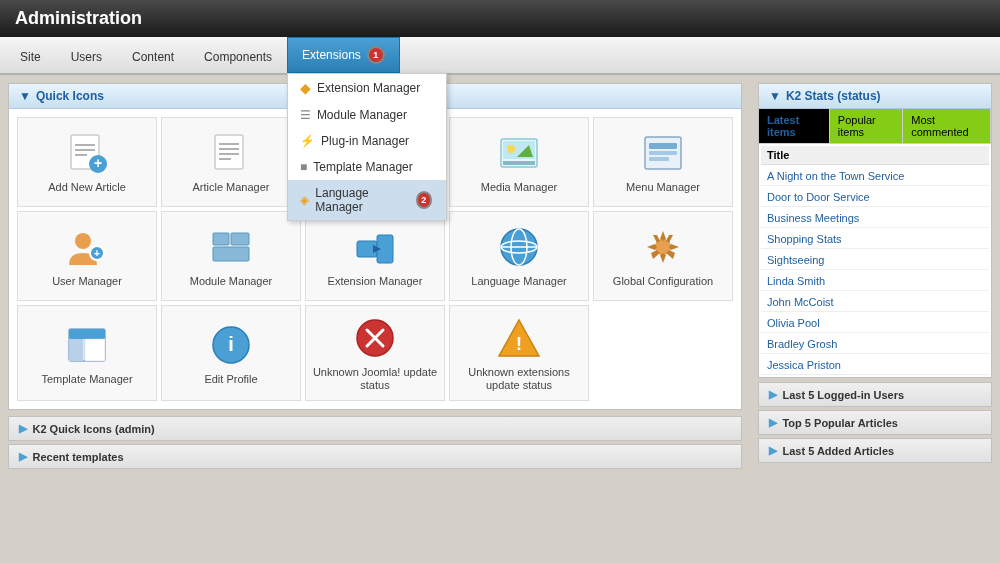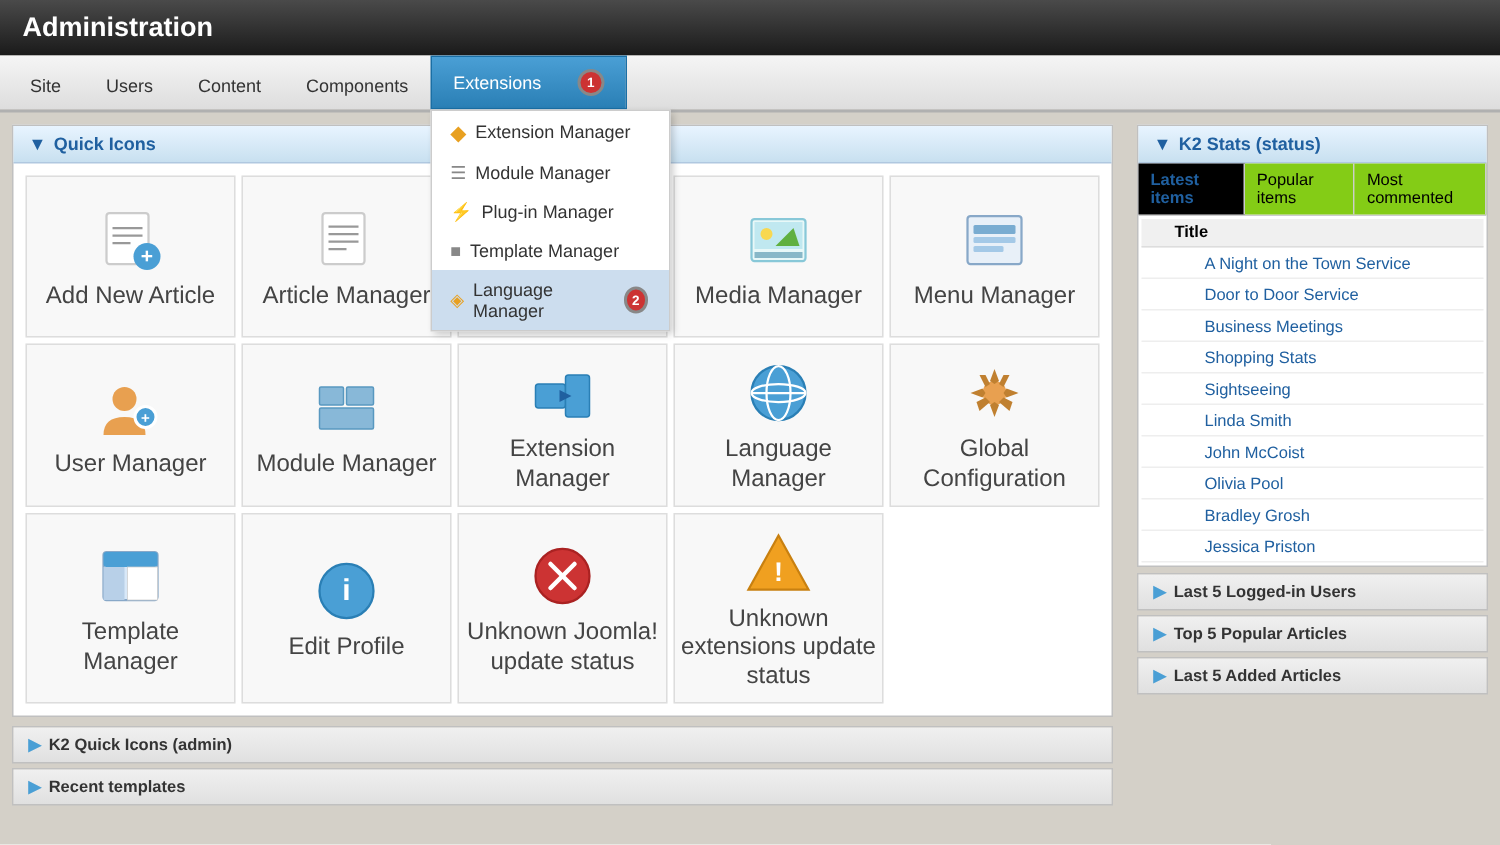--- a/index.html
+++ b/index.html
@@ -26,36 +26,36 @@
     .left-panel { flex: 1; padding: 8px; overflow: hidden; }
 
     
     .section-panel { background: white; border: 1px solid #c0c0c0; margin-bottom: 6px; }
     .section-header { background: linear-gradient(to bottom, #e8f4ff, #c8e0f0); padding: 5px 10px; font-weight: bold; font-size: 12px; color: #2060a0; display: flex; align-items: center; gap: 5px; cursor: pointer; border-bottom: 1px solid #b0c8e0; }
     .section-content { padding: 8px; }
 
     
     .icons-grid { display: grid; grid-template-columns: repeat(5, 1fr); gap: 4px; }
     .icon-item { display: flex; flex-direction: column; align-items: center; padding: 8px 4px; border: 1px solid #ddd; background: #f8f8f8; cursor: pointer; text-align: center; min-height: 90px; justify-content: center; gap: 4px; }
-    .icon-label { font-size: 16px; color: #444; line-height: 1.2; }
+    .icon-label { font-size: 11px; color: #444; line-height: 1.2; }
 
     
     .icon-shape { width: 48px; height: 48px; display: flex; align-items: center; justify-content: center; font-size: 28px; }
 
     
     .right-panel { width: 250px; padding: 8px; overflow: hidden; }
     .k2-panel { background: white; border: 1px solid #c0c0c0; }
     .k2-header { background: linear-gradient(to bottom, #e8f4ff, #c8e0f0); padding: 5px 10px; font-weight: bold; font-size: 12px; color: #2060a0; display: flex; align-items: center; gap: 5px; border-bottom: 1px solid #b0c8e0; }
     .k2-tabs { display: flex; border-bottom: 1px solid #ccc; }
     .k2-tab { padding: 5px 8px; font-size: 11px; cursor: pointer; border-right: 1px solid #ccc; background: #84cc16; }
     .k2-tab.active { background: #000000; font-weight: bold; color: #2060a0; }
     .k2-table { width: 100%; }
-    .k2-table th { background: #f0f0f0; padding: 3px 22px; text-align: left; font-size: 11px; border-bottom: 1px solid #ddd; margin-left: 40px; }
+    .k2-table th { background: #f0f0f0; padding: 3px 6px; text-align: left; font-size: 11px; border-bottom: 1px solid #ddd; margin-left: 40px; }
     .k2-table td { padding: 3px 6px; font-size: 11px; border-bottom: 1px solid #eee; }
-    .k2-table td a { color: #2060a0; text-decoration: none; margin-left: 36px; }
+    .k2-table td a { color: #2060a0; text-decoration: none; }
 
     .collapsible-section { background: white; border: 1px solid #c0c0c0; margin-top: 4px; }
     .collapsible-header { background: linear-gradient(to bottom, #f0f0f0, #e0e0e0); padding: 5px 10px; font-size: 11px; font-weight: bold; color: #333; cursor: pointer; display: flex; align-items: center; gap: 5px; }
 
     
     svg { display: block; }
 
     .nav-extensions-wrapper { position: relative; }
     .circle-badge { width: 18px; height: 18px; border-radius: 50%; background: #cc3333; border: 2px solid #888; color: white; font-size: 9px; font-weight: bold; display: inline-flex; align-items: center; justify-content: center; margin-left: 2px; }
   </style>
@@ -65,21 +65,21 @@
 <div class="header">
   <h1>Administration</h1>
 </div>
 
 <div class="navbar">
   <div class="nav-item">Site</div>
   <div class="nav-item">Users</div>
   <div class="nav-item">Content</div>
   <div class="nav-item">Components</div>
   <div class="nav-extensions-wrapper">
-    <div class="nav-item highlighted" style="display:flex;align-items:center;gap:22px;">
+    <div class="nav-item highlighted" style="display:flex;align-items:center;gap:4px;">
       <span>Extensions</span>
       <span class="circle-badge">1</span>
     </div>
 
     <div class="dropdown-menu">
       <div class="dropdown-item">
         <span style="color:#e8a020;font-size:14px;">◆</span>
         <span>Extension Manager</span>
       </div>
       <div class="dropdown-item">

